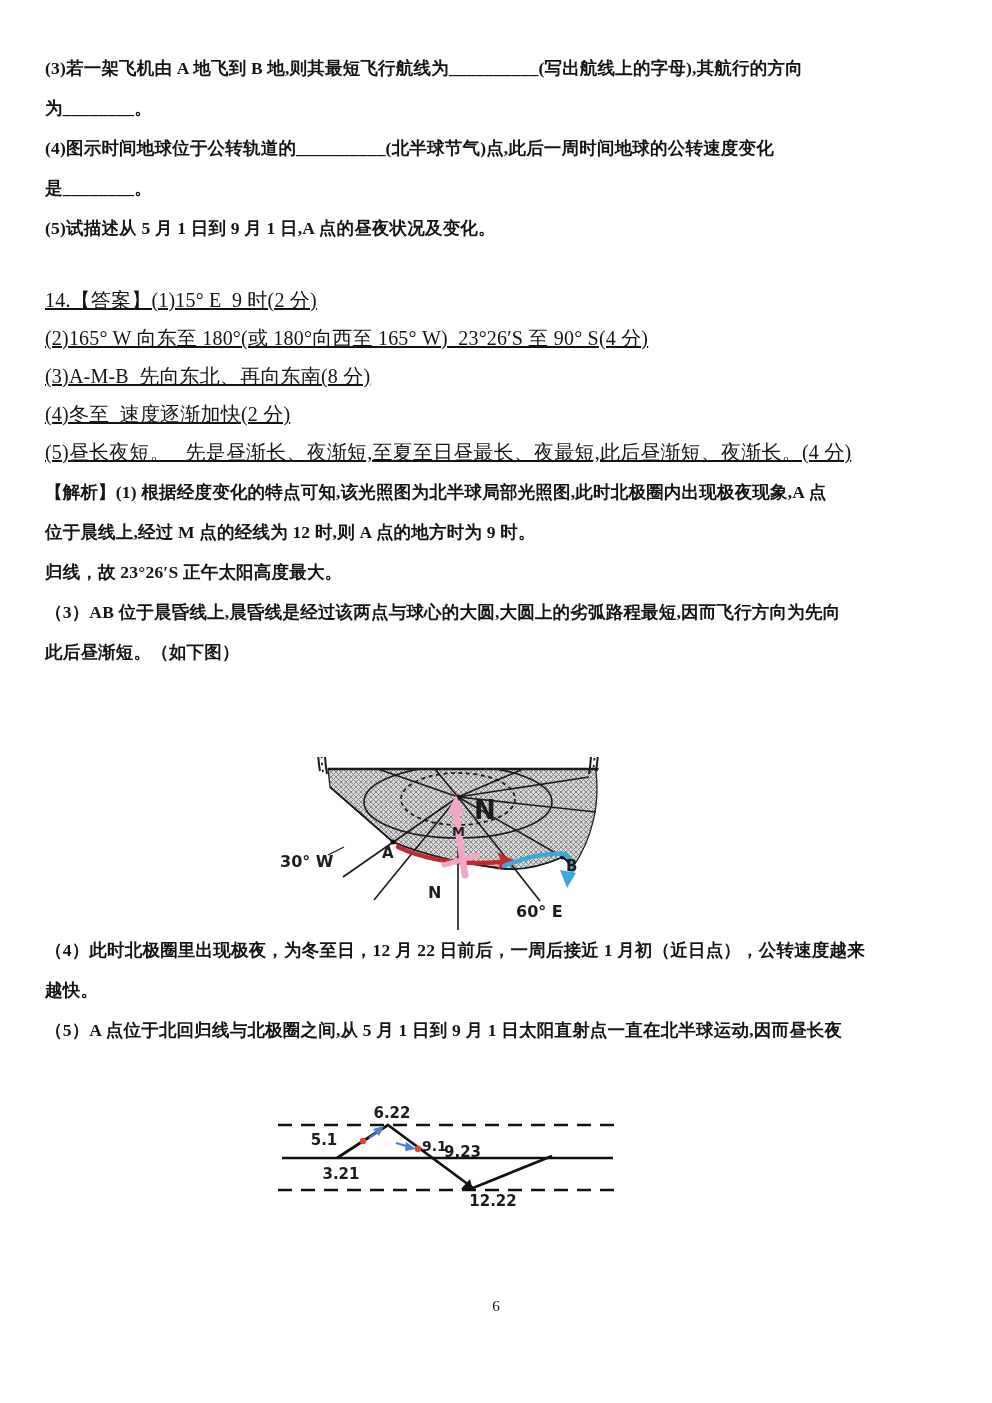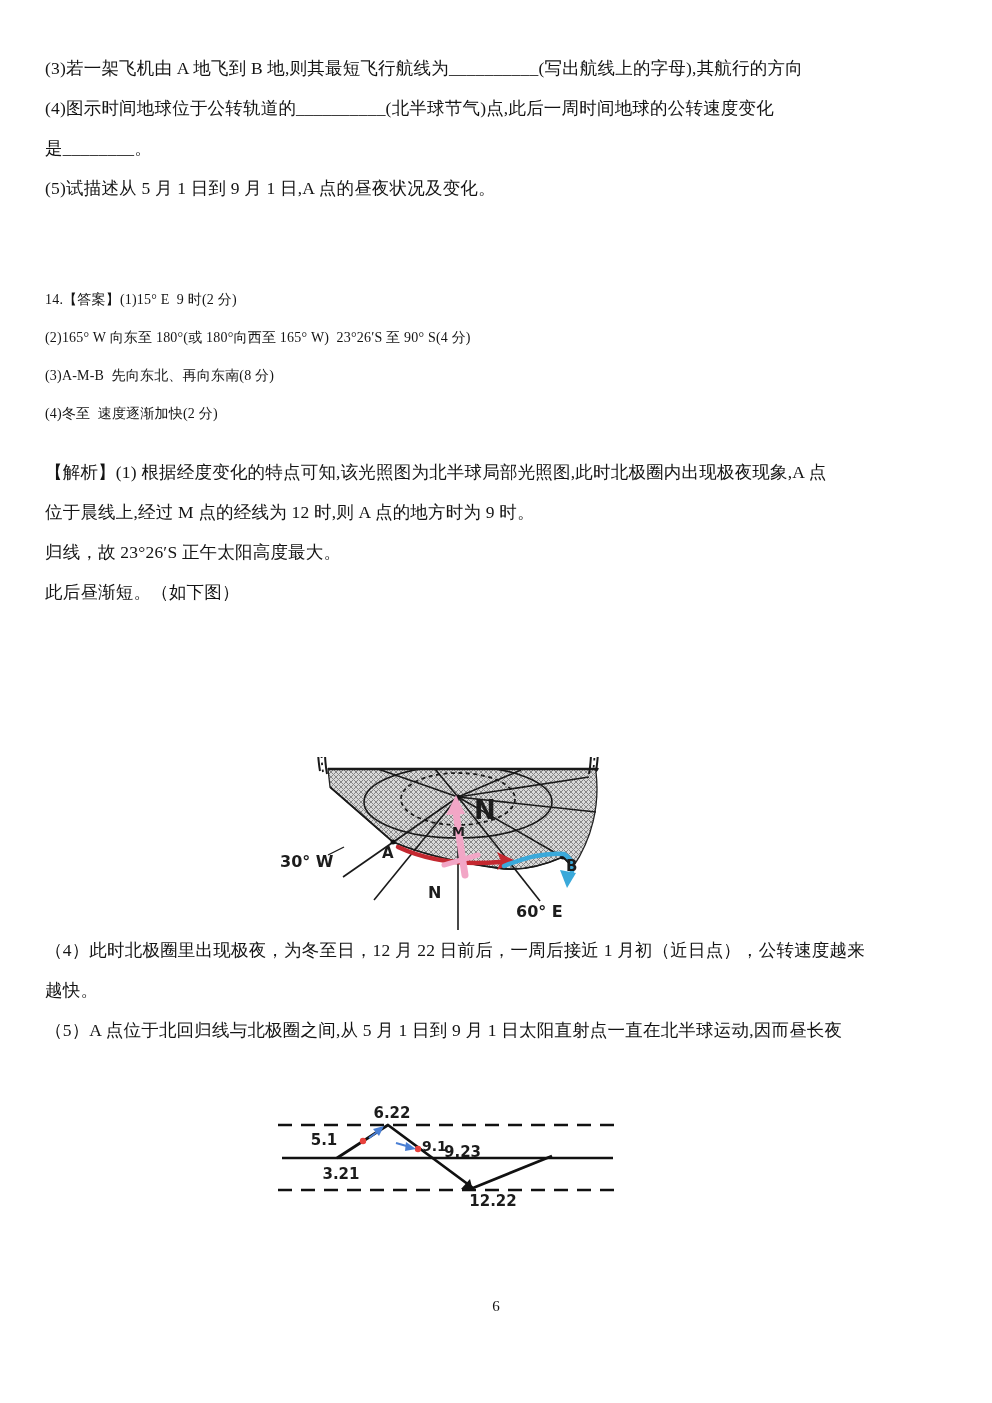--- a/index.html
+++ b/index.html
@@ -5,52 +5,55 @@
   html,body{margin:0;padding:0;background:#ffffff;}
   .page{
     position:relative;
     width:992px;height:1403px;
     background:#ffffff;
     font-family:"Liberation Serif","DejaVu Serif",serif;
     color:#141414;
     overflow:hidden;
   }
   .tblock{position:absolute;left:45px;width:910px;}
-  .tline{height:40px;line-height:40px;font-size:17.5px;white-space:pre;letter-spacing:0.2px;}
-  .aline{height:38px;line-height:38px;font-size:14px;white-space:pre;letter-spacing:0.2px;}
+  .tline{height:40px;line-height:40px;font-size:17.5px;white-space:pre;letter-spacing:0.2px;font-weight:bold;}
+  .aline{height:38px;line-height:38px;font-size:20px;white-space:pre;letter-spacing:0.2px;text-decoration:underline;}
   .diagram{position:absolute;}
   .footer{
     position:absolute;top:1296px;left:0;width:992px;
     text-align:center;font-size:15px;line-height:20px;
   }
   svg text{font-family:"DejaVu Sans","Liberation Sans",sans-serif;font-weight:bold;fill:#1c1c1c;}
 </style>
 </head>
 <body>
 
 <div class="page">
 
   <div class="tblock" style="top:48px">
     <div class="tline">(3)若一架飞机由 A 地飞到 B 地,则其最短飞行航线为__________(写出航线上的字母),其航行的方向</div>
+    <div class="tline">为________。</div>
     <div class="tline">(4)图示时间地球位于公转轨道的__________(北半球节气)点,此后一周时间地球的公转速度变化</div>
     <div class="tline">是________。</div>
     <div class="tline">(5)试描述从 5 月 1 日到 9 月 1 日,A 点的昼夜状况及变化。</div>
   </div>
 
   <div class="tblock" style="top:281px">
     <div class="aline">14.【答案】(1)15° E  9 时(2 分)</div>
     <div class="aline">(2)165° W 向东至 180°(或 180°向西至 165° W)  23°26′S 至 90° S(4 分)</div>
     <div class="aline">(3)A-M-B  先向东北、再向东南(8 分)</div>
     <div class="aline">(4)冬至  速度逐渐加快(2 分)</div>
+    <div class="aline">(5)昼长夜短。   先是昼渐长、夜渐短,至夏至日昼最长、夜最短,此后昼渐短、夜渐长。(4 分)</div>
   </div>
 
-  <div class="tblock" style="top:452px">
+  <div class="tblock" style="top:472px">
     <div class="tline">【解析】(1) 根据经度变化的特点可知,该光照图为北半球局部光照图,此时北极圈内出现极夜现象,A 点</div>
     <div class="tline">位于晨线上,经过 M 点的经线为 12 时,则 A 点的地方时为 9 时。</div>
     <div class="tline">归线，故 23°26′S 正午太阳高度最大。</div>
+    <div class="tline">（3）AB 位于晨昏线上,晨昏线是经过该两点与球心的大圆,大圆上的劣弧路程最短,因而飞行方向为先向</div>
     <div class="tline">此后昼渐短。（如下图）</div>
   </div>
 
   <div class="diagram" style="top:757px;left:276px">
     <svg width="368" height="180" viewBox="0 0 368 180">
       <defs>
         <pattern id="hatch" width="5" height="5" patternUnits="userSpaceOnUse">
           <rect width="5" height="5" fill="#d9d9d9"></rect>
           <path d="M0,5 L5,0 M0,0 L5,5" stroke="#868686" stroke-width="1"></path>
         </pattern>

